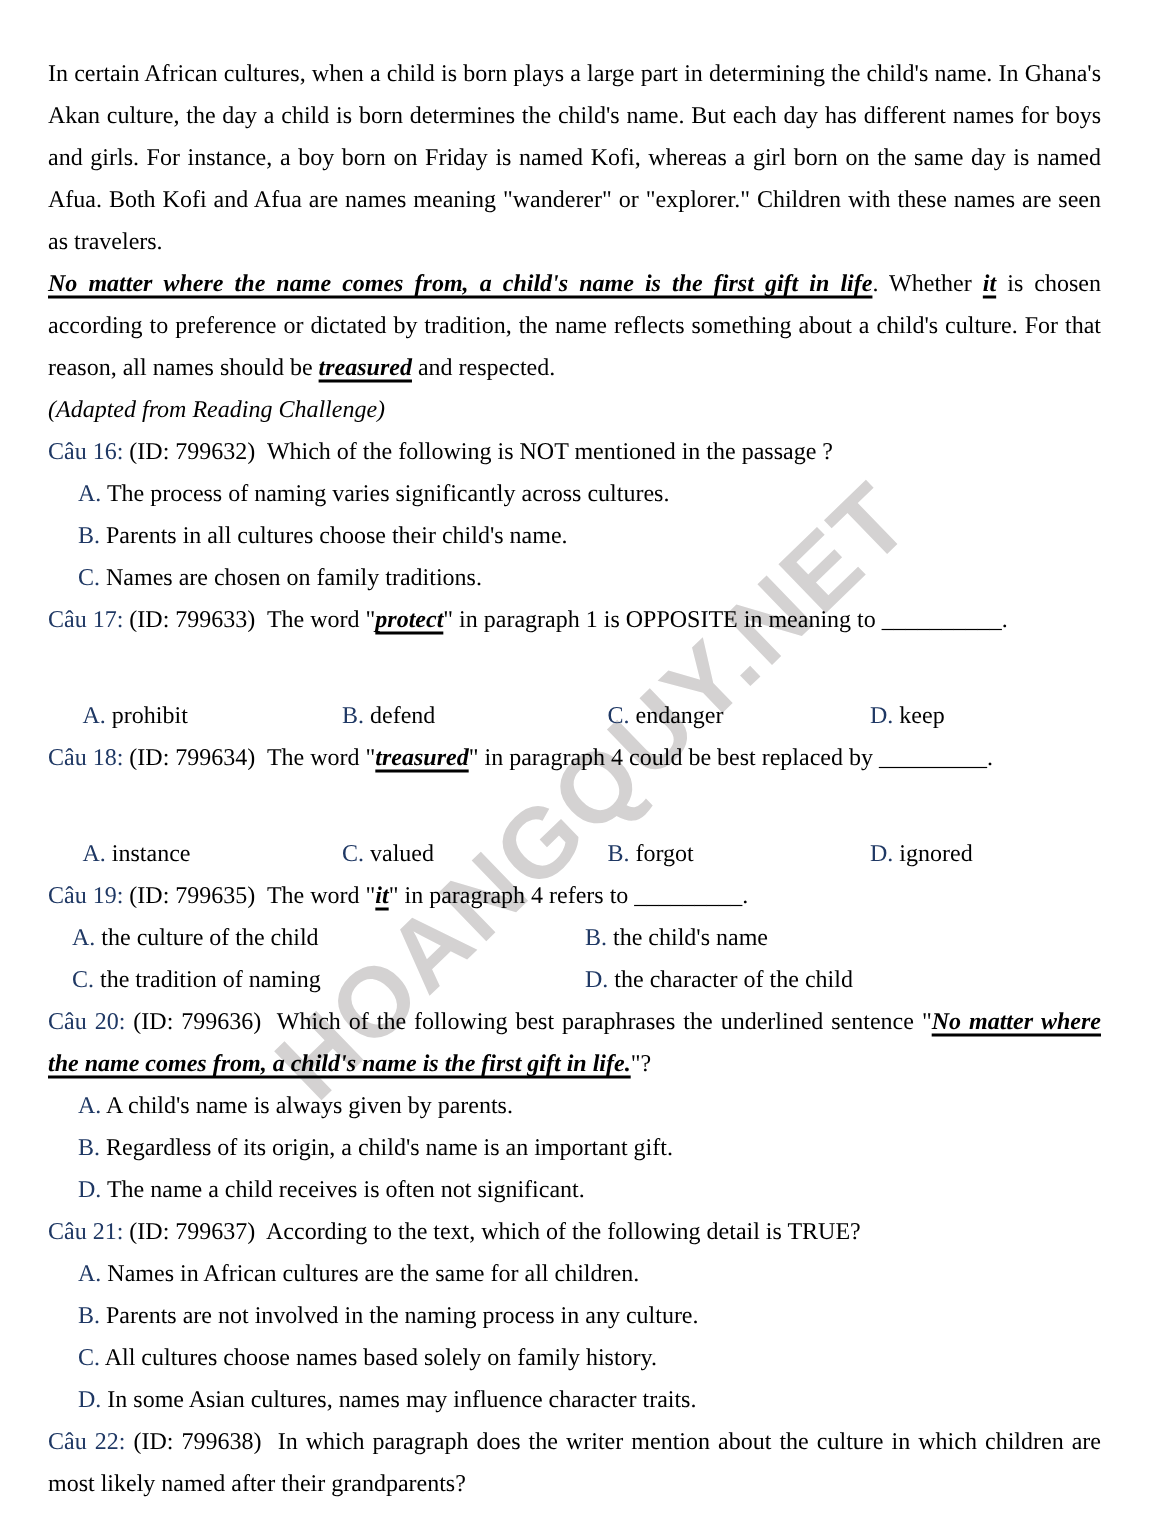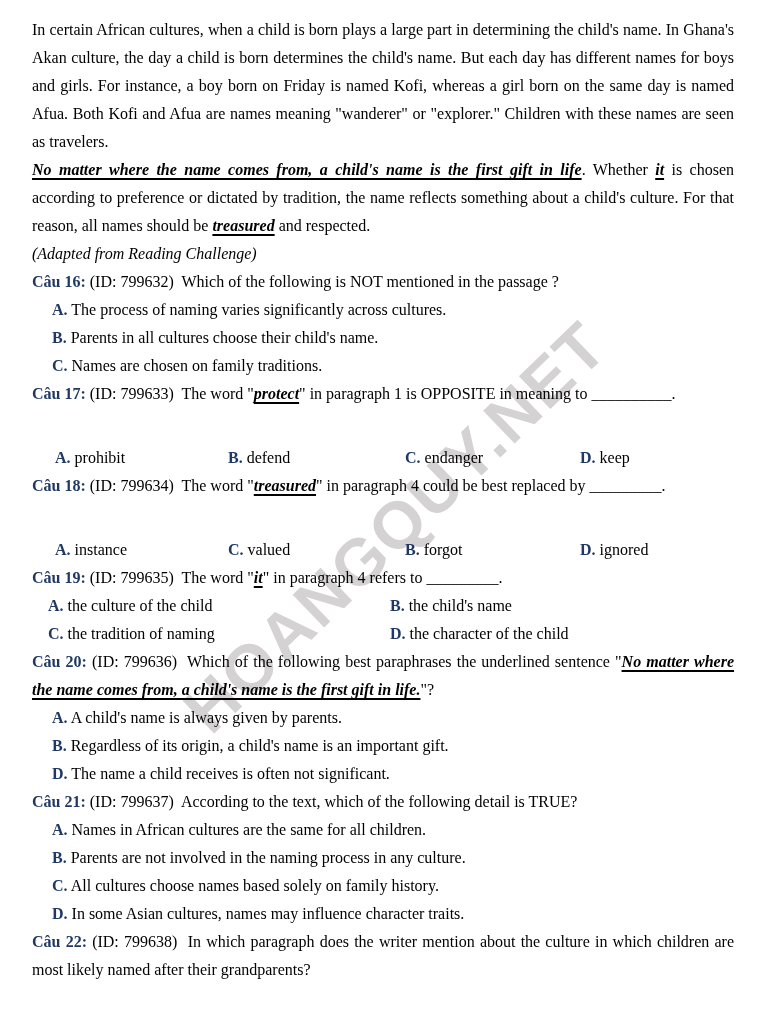--- a/index.html
+++ b/index.html
@@ -31,28 +31,28 @@
     font-size:66px;
     letter-spacing:2px;
     color:var(--watermark);
     white-space:nowrap;
     z-index:0;
     user-select:none;
   }
   .content{
     position:relative;
     z-index:1;
-    padding:16px 32px 0 32px;
+    padding:36px 32px 0 32px;
   }
   .para{ text-align:justify; margin:0; }
   .q-prompt{ text-align:justify; margin:0; }
   .b{ font-weight:bold;font-style:italic; }
   .i{ font-style:italic; }
   .u{ text-decoration:underline; text-decoration-thickness:2px; text-underline-offset:3px; }
-  .q-label, .opt-letter{ color:var(--accent); font-weight:bold; }
+  .q-label, .opt-letter{ color:var(--accent); font-weight:normal; }
   .option-stacked{ margin-left:20px; text-align:left; }
   .options-row4{
     display:grid;
     grid-template-columns:173px 177px 175px 1fr;
     margin-left:23px;
     margin-top:36px;
   }
   .options-grid2{
     display:grid;
     grid-template-columns:342px 1fr;

